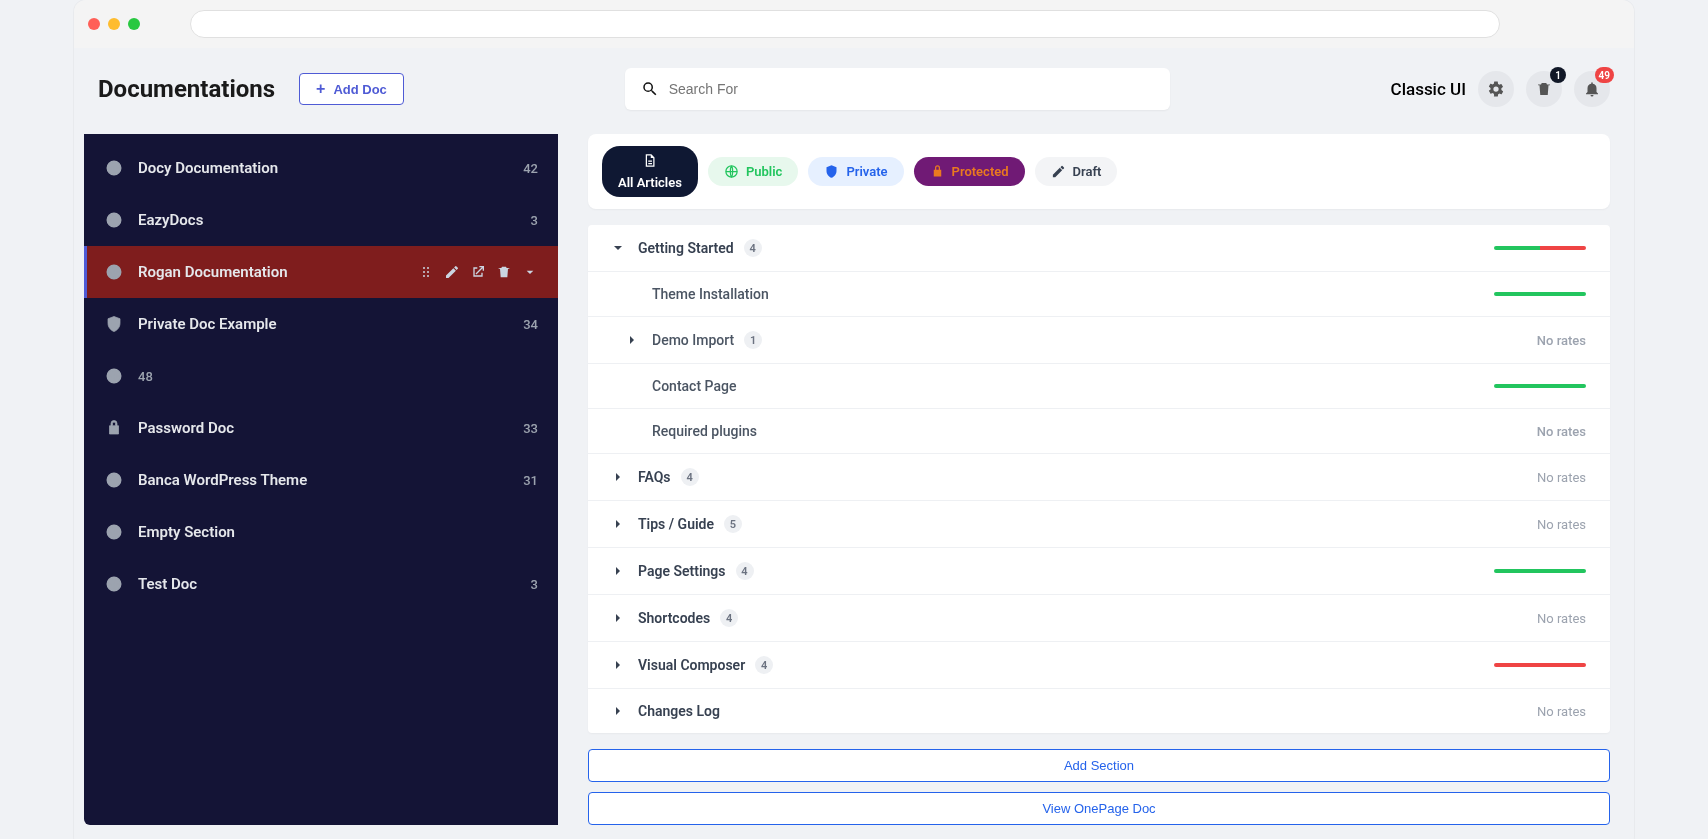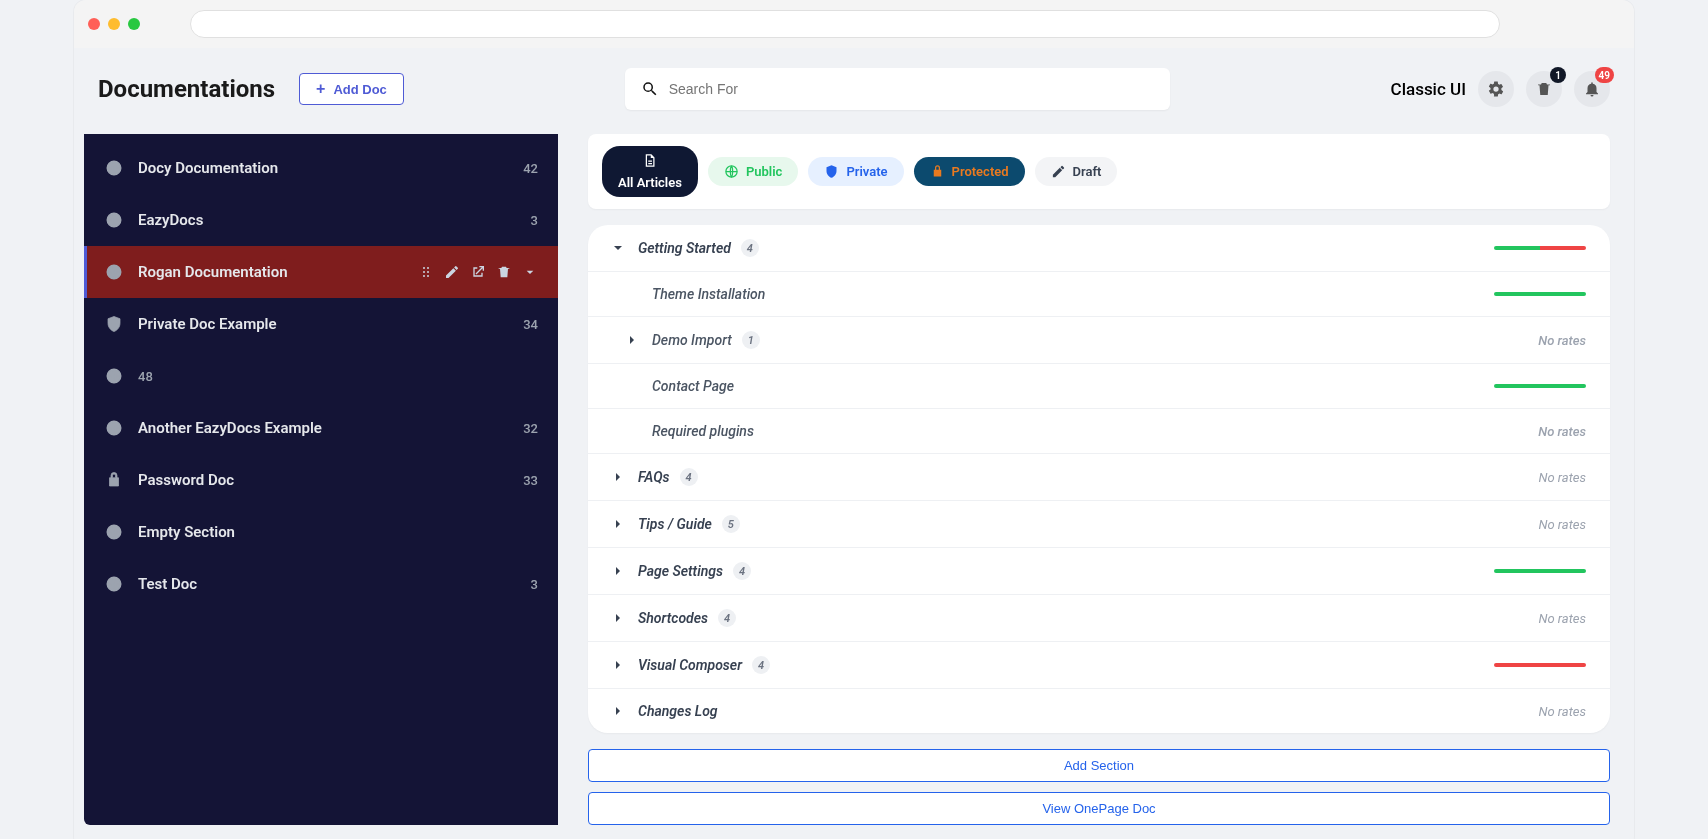--- a/index.html
+++ b/index.html
@@ -118,29 +118,28 @@
   padding:7px 16px; border-radius:18px; font-size:13px;
   font-weight:600; cursor:pointer;
 }
 .pill svg { width:15px; height:15px; }
 .pill.all { background:#0f1833; color:#fff;flex-direction:column; }
 .pill.all svg { fill:#fff; }
 .pill.public { background:#e7f8ed; color:#22c55e; }
 .pill.public svg { fill:none; stroke:#22c55e; stroke-width:2; }
 .pill.private { background:#e6f0ff; color:#2563eb; }
 .pill.private svg { fill:#2563eb; }
-.pill.protected { background:#0c4a6e; color:#ea7a1f; }
+.pill.protected { background:#701a75; color:#ea7a1f; }
 .pill.protected svg { fill:#ea7a1f; }
 .pill.draft { background:#f3f4f6; color:#374151; }
 .pill.draft svg { fill:#374151; }
 .section-card {
-  background:#fff; border-radius:20px; margin-top:16px;
+  background:#fff; border-radius:4px; margin-top:16px;
   box-shadow:0 1px 2px rgba(0,0,0,0.04);
   overflow:hidden;
-  font-style:italic;
 }
 .row {
   display:flex; align-items:center; padding:14px 24px;
   border-top:1px solid #eef0f3; cursor:pointer;
 }
 .row:first-child { border-top:none; }
 .row .caret {
   width:12px; height:12px; margin-right:14px;
   display:flex; align-items:center; justify-content:center;
 }
@@ -290,36 +289,36 @@
           <span class="sb-icon">
             <svg viewBox="0 0 24 24" fill="none" stroke="#9ca3af" stroke-width="2">
               <circle cx="12" cy="12" r="9"></circle>
               <path d="M3 12h18M12 3c2.5 3 2.5 15 0 18M12 3c-2.5 3-2.5 15 0 18"></path>
             </svg>
           </span>
           <span class="sb-count">48</span>
         </div>
         <div class="sb-item">
           <span class="sb-icon">
-            <svg viewBox="0 0 24 24" fill="none" stroke="#9ca3af" stroke-width="2">
-              <circle cx="12" cy="12" r="9"></circle>
-              <path d="M3 12h18M12 3c2.5 3 2.5 15 0 18M12 3c-2.5 3-2.5 15 0 18"></path>
-            </svg>
-          </span>
-          <span class="sb-label">Another EazyDocs Example</span>
-          <span class="sb-count">32</span>
-        </div>
-        <div class="sb-item">
-          <span class="sb-icon">
             <svg viewBox="0 0 24 24" fill="#9ca3af">
               <path d="M12 2a4 4 0 014 4v3h2v11H6V9h2V6a4 4 0 014-4zm-2 7h4V6a2 2 0 10-4 0v3z"></path>
             </svg>
           </span>
           <span class="sb-label">Password Doc</span>
           <span class="sb-count">33</span>
+        </div>
+        <div class="sb-item">
+          <span class="sb-icon">
+            <svg viewBox="0 0 24 24" fill="none" stroke="#9ca3af" stroke-width="2">
+              <circle cx="12" cy="12" r="9"></circle>
+              <path d="M3 12h18M12 3c2.5 3 2.5 15 0 18M12 3c-2.5 3-2.5 15 0 18"></path>
+            </svg>
+          </span>
+          <span class="sb-label">Banca WordPress Theme</span>
+          <span class="sb-count">31</span>
         </div>
         <div class="sb-item">
           <span class="sb-icon">
             <svg viewBox="0 0 24 24" fill="none" stroke="#9ca3af" stroke-width="2">
               <circle cx="12" cy="12" r="9"></circle>
               <path d="M3 12h18M12 3c2.5 3 2.5 15 0 18M12 3c-2.5 3-2.5 15 0 18"></path>
             </svg>
           </span>
           <span class="sb-label">Empty Section</span>
           <span class="sb-count"></span>

